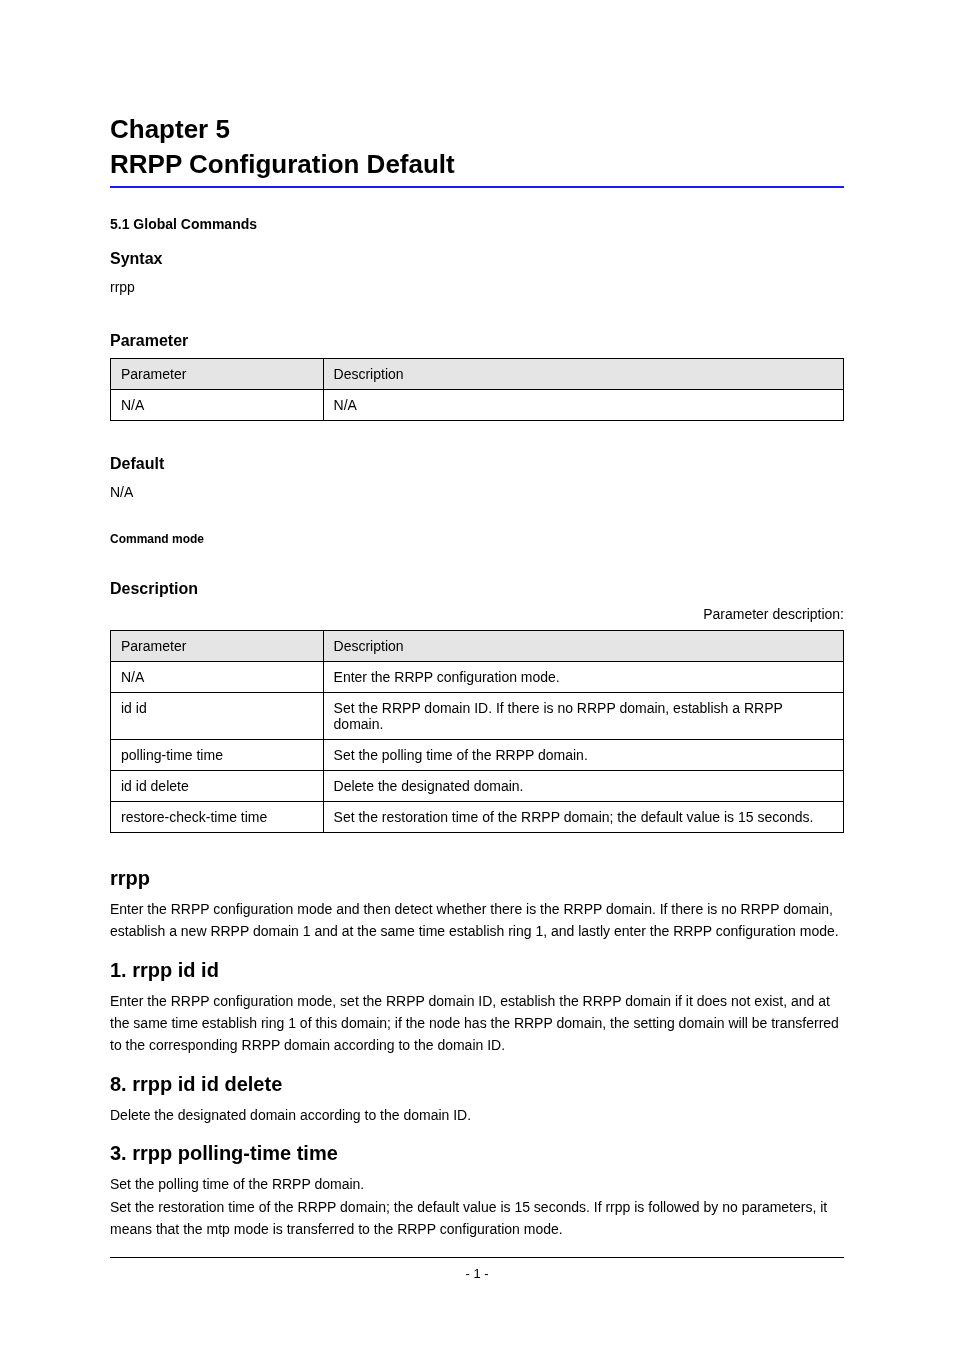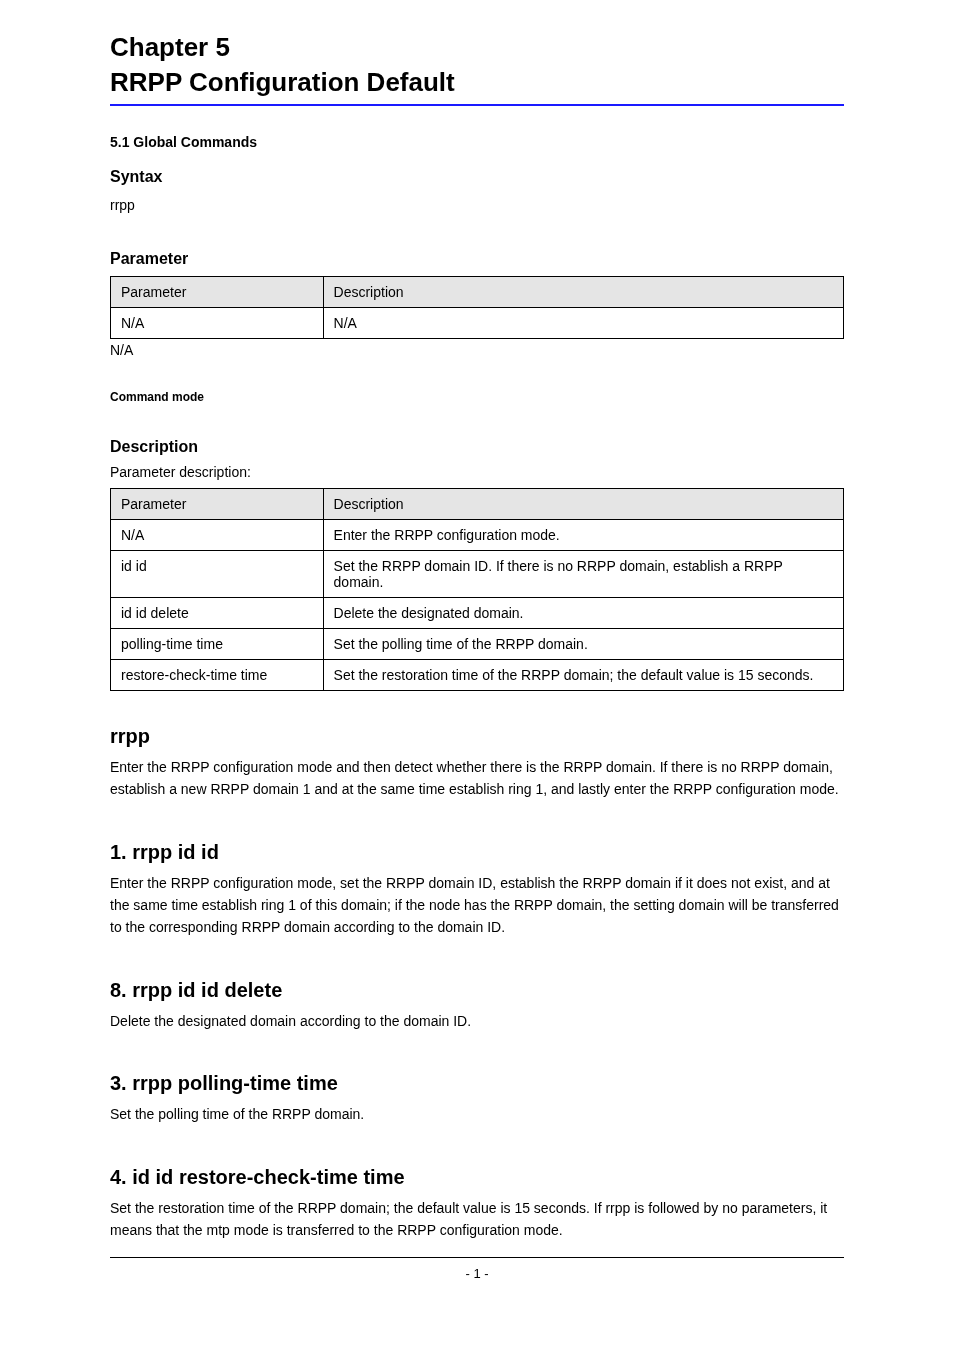--- a/index.html
+++ b/index.html
@@ -8,21 +8,21 @@
     padding: 0;
   }
   body {
     font-family: Arial, sans-serif;
     background: #ffffff;
     width: 954px;
     height: 1351px;
     position: relative;
   }
   .page {
-    padding: 32px 110px 60px 110px;
+    padding: 114px 110px 60px 110px;
     height: 100%;
     position: relative;
   }
   .chapter-number {
     font-size: 26px;
     font-weight: bold;
     margin-bottom: 4px;
   }
   .chapter-title {
     font-size: 26px;
@@ -56,35 +56,36 @@
     font-weight: normal;
   }
   table.cfg col.c1 {
     width: 29%;
   }
   table.cfg col.c2 {
     width: 71%;
   }
   .desc-label {
     font-size: 14px;
+    text-align: right;
   }
   .section-heading {
     font-size: 20px;
     font-weight: bold;
     margin-top: 34px;
     margin-bottom: 8px;
   }
   .body-text {
     font-size: 14px;
     line-height: 1.6;
   }
   .numbered-heading {
     font-size: 20px;
     font-weight: bold;
-    margin-top: 40px;
+    margin-top: 16px;
     margin-bottom: 8px;
   }
   .footer {
     position: absolute;
     bottom: 70px;
     left: 110px;
     right: 110px;
     border-top: 1px solid #000;
     padding-top: 8px;
     font-size: 13px;
@@ -119,20 +120,21 @@
       </tr>
     </thead>
     <tbody>
       <tr>
         <td>N/A</td>
         <td>N/A</td>
       </tr>
     </tbody>
   </table>
 
+  <div class="section-heading" style="font-size:16px;">Default</div>
   <div class="body-text">N/A</div>
 
   <div class="section-heading" style="font-size:12px;margin-top:28px;">Command mode</div>
 
   <div class="section-heading" style="font-size:16px;">Description</div>
   <div class="desc-label">Parameter description:</div>
 
   <table class="cfg" style="margin-top:8px;">
     <colgroup>
         <col class="c1">
@@ -147,46 +149,45 @@
     <tbody>
       <tr>
         <td>N/A</td>
         <td>Enter the RRPP configuration mode.</td>
       </tr>
       <tr>
         <td>id id</td>
         <td>Set the RRPP domain ID. If there is no RRPP domain, establish a RRPP domain.</td>
       </tr>
       <tr>
+        <td>polling-time time</td>
+        <td>Set the polling time of the RRPP domain.</td>
+      </tr>
+      <tr>
         <td>id id delete</td>
         <td>Delete the designated domain.</td>
-      </tr>
-      <tr>
-        <td>polling-time time</td>
-        <td>Set the polling time of the RRPP domain.</td>
       </tr>
       <tr>
         <td>restore-check-time time</td>
         <td>Set the restoration time of the RRPP domain; the default value is 15 seconds.</td>
       </tr>
     </tbody>
   </table>
 
   <div class="section-heading">rrpp</div>
   <div class="body-text">Enter the RRPP configuration mode and then detect whether there is the RRPP domain. If there is no RRPP domain, establish a new RRPP domain 1 and at the same time establish ring 1, and lastly enter the RRPP configuration mode.</div>
 
   <div class="numbered-heading">1. rrpp id id</div>
   <div class="body-text">Enter the RRPP configuration mode, set the RRPP domain ID, establish the RRPP domain if it does not exist, and at the same time establish ring 1 of this domain; if the node has the RRPP domain, the setting domain will be transferred to the corresponding RRPP domain according to the domain ID.</div>
 
   <div class="numbered-heading">8. rrpp id id delete</div>
   <div class="body-text">Delete the designated domain according to the domain ID.</div>
 
   <div class="numbered-heading">3. rrpp polling-time time</div>
   <div class="body-text">Set the polling time of the RRPP domain.</div>
 
-  <div class="numbered-heading">4. id id restore-check-time time</div>
   <div class="body-text">Set the restoration time of the RRPP domain; the default value is 15 seconds. If rrpp is followed by no parameters, it means that the mtp mode is transferred to the RRPP configuration mode.</div>
 
   <div class="footer">
     <span>- 1 -</span>
   </div>
 
 </div>
 
 </body></html>

